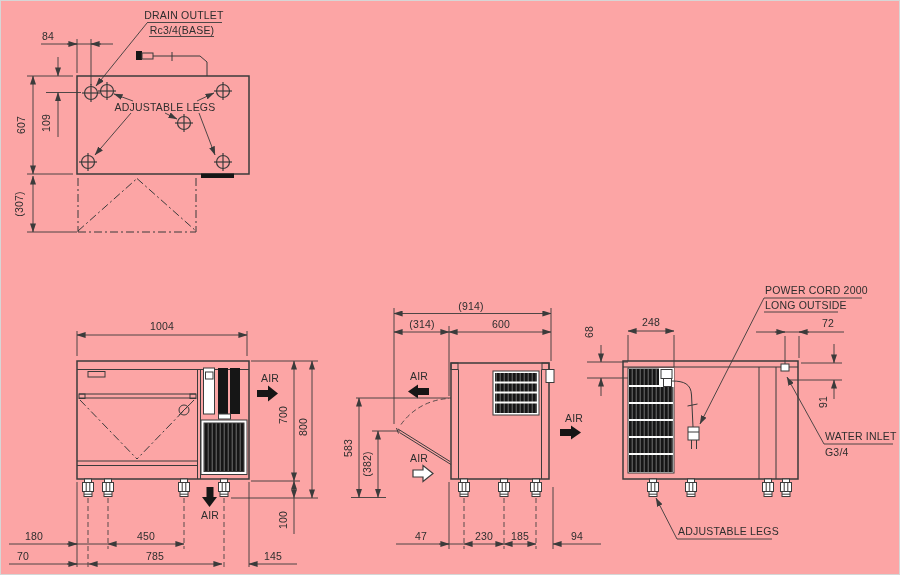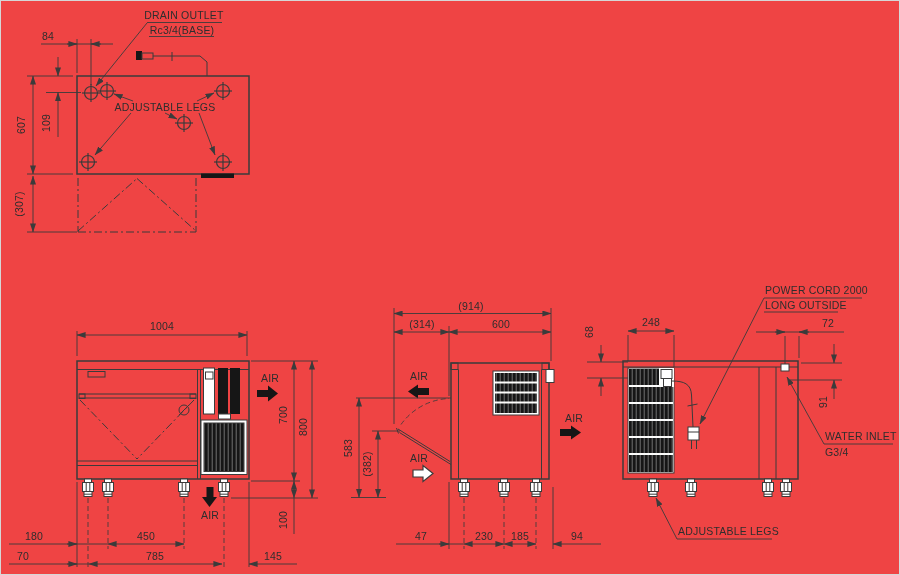--- a/index.html
+++ b/index.html
@@ -1,16 +1,16 @@
 <!DOCTYPE html>
 <html><head>
 <meta charset="utf-8">
 <style>
   html,body{margin:0;padding:0;background:#ffffff;}
-  .canvas{position:relative;width:900px;height:575px;background:#ef4444;box-sizing:border-box;border:1px solid #d6d6d6;overflow:hidden;}
+  .canvas{position:relative;width:900px;height:575px;background:#fca5a5;box-sizing:border-box;border:1px solid #d6d6d6;overflow:hidden;}
   svg{display:block;}
   svg text{font-family:"Liberation Sans",sans-serif;font-size:10.5px;fill:#2e2e2e;letter-spacing:.2px;}
   .o{stroke:#3b3b3b;stroke-width:1.5;fill:none;}
   .o2{stroke:#3b3b3b;stroke-width:1;fill:none;}
   .d{stroke:#3b3b3b;stroke-width:.9;fill:none;}
   .dd{stroke:#3b3b3b;stroke-width:.85;fill:none;stroke-dasharray:5 3;}
   .dashdot{stroke:#3b3b3b;stroke-width:1;fill:none;stroke-dasharray:8 3 2 3;}
   .wf{fill:#ffffff;}
   .df{fill:#161616;stroke:none;}
   .sep{stroke:#fdfdfc;stroke-width:1.8;}

